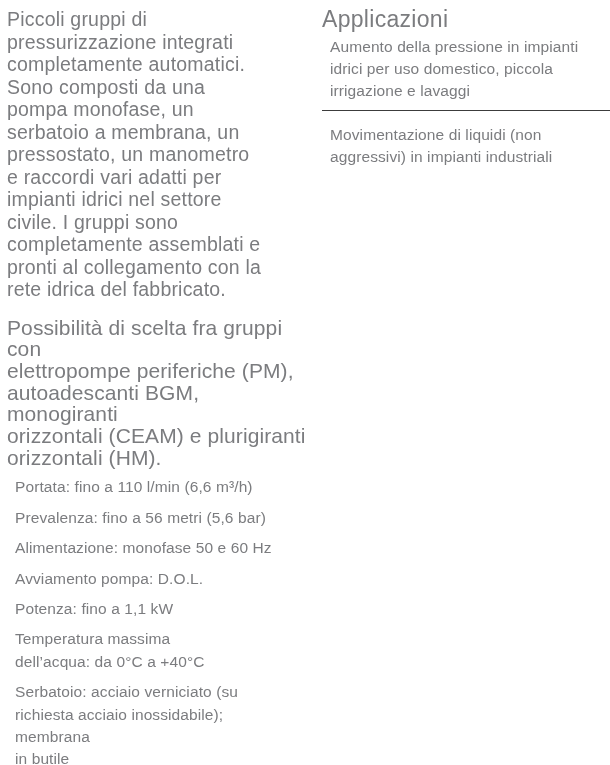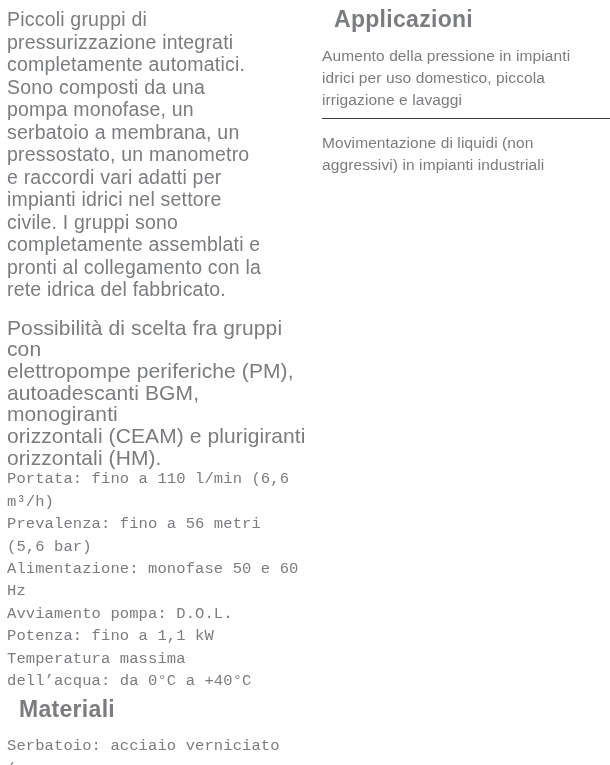--- a/index.html
+++ b/index.html
@@ -47,39 +47,38 @@
     white-space: pre-line;
   }
   .note {
     margin: 16px 0 0 0;
     font-size: 21px;
     line-height: 21.7px;
     letter-spacing: 0.1px;
     white-space: pre-line;
   }
   h2.section-title {
-    margin: 12px;
+    margin: 0;
     font-size: 23px;
     line-height: 27px;
-    font-weight: 700;
+    font-weight: 400;
     letter-spacing: 0.3px;
   }
   h2.title-dati      { margin-top: 14px; }
   h2.title-materiali { margin-top: 4px; }
   h2.title-appl      { margin-top: 6px; }
   .body-lines p {
-    margin: 0;
+    margin: 8px;
     font-size: 15.5px;
     line-height: 22.4px;
     letter-spacing: 0.1px;
     white-space: pre-line;
-    font-family: Liberation Mono, monospace;
   }
   .app-item {
-    margin: 0;
+    margin: 8px;
     font-size: 15.5px;
     line-height: 22px;
     letter-spacing: 0.1px;
     white-space: pre-line;
   }
   .app-item-first { margin-top: 3px; }
   .app-item-second { margin-top: 12.5px; }
   hr.rule {
     border: none;
     border-top: 1.6px solid var(--rule-color);
@@ -116,21 +115,20 @@
     <div class="body-lines">
       <p>Portata: fino a 110 l/min (6,6 m³/h)</p>
       <p>Prevalenza: fino a 56 metri (5,6 bar)</p>
       <p>Alimentazione: monofase 50 e 60 Hz</p>
       <p>Avviamento pompa: D.O.L.</p>
       <p>Potenza: fino a 1,1 kW</p>
       <p>Temperatura massima
 dell’acqua: da 0°C a +40°C</p>
     </div>
 
-    <h2 class="section-title title-materiali">Materiali</h2>
     <div class="body-lines">
       <p>Serbatoio: acciaio verniciato (su
 richiesta acciaio inossidabile); membrana
 in butile</p>
       <p>Pompa: acciaio inossidabile</p>
     </div>
   </div>
 
   <div class="col-right">
     <h2 class="section-title title-appl">Applicazioni</h2>

